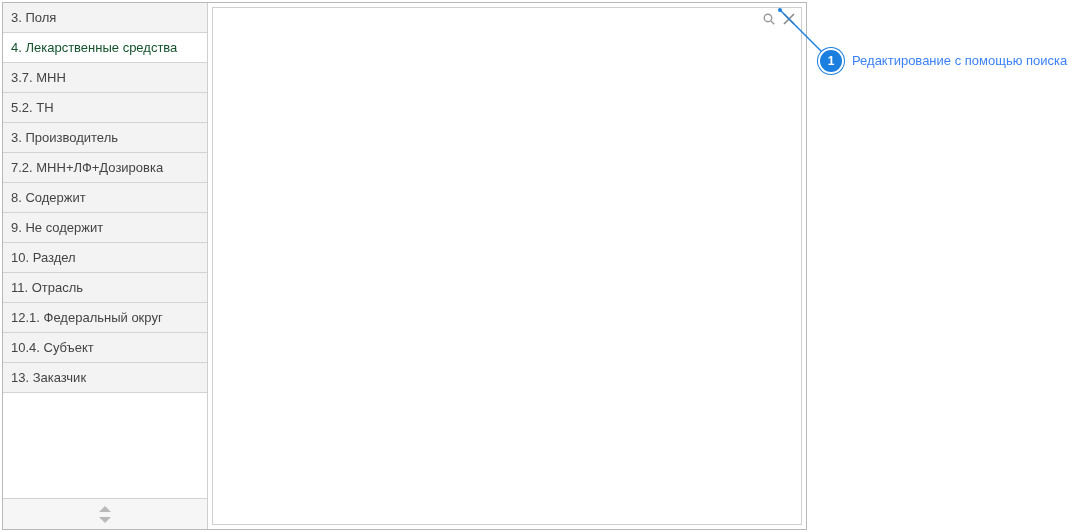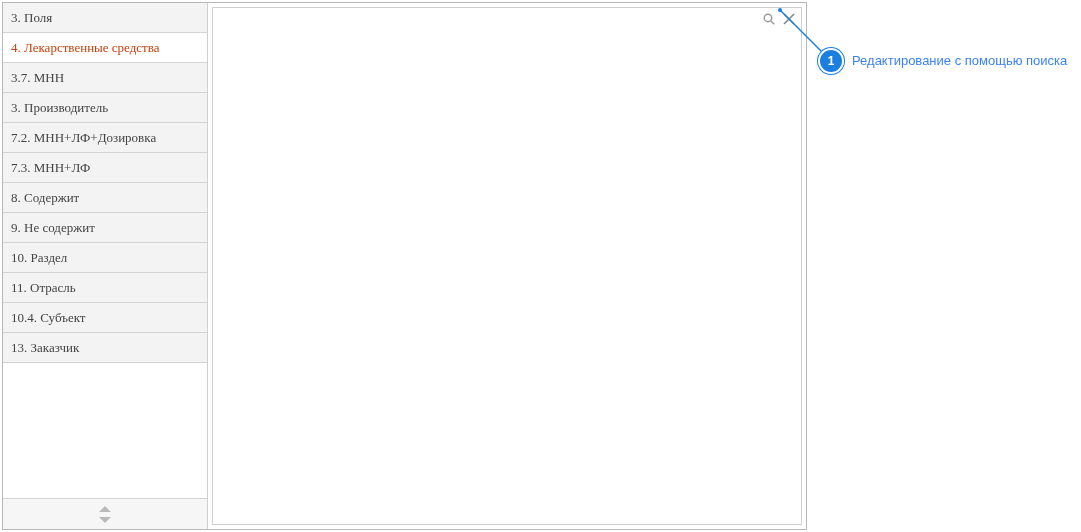--- a/index.html
+++ b/index.html
@@ -1,24 +1,24 @@
 <!DOCTYPE html>
 <html><head>
   <meta charset="utf-8">
   <style>
     * { margin: 0; padding: 0; box-sizing: border-box; }
     body { font-family: "Segoe UI", Tahoma, Verdana, sans-serif; font-size: 13px; background: #ffffff; width: 1081px; height: 532px; position: relative; overflow: hidden; }
 
-    .app { position: absolute; left: 2px; top: 2px; width: 805px; height: 528px; border: 1px solid #b8b8b8; background: #fff; display: flex; font-family: Liberation Serif, serif; }
+    .app { position: absolute; left: 2px; top: 2px; width: 805px; height: 528px; border: 1px solid #b8b8b8; background: #fff; display: flex; }
 
     .sidebar { width: 205px; height: 100%; display: flex; flex-direction: column; border-right: 1px solid #cfcfcf; }
 
     .sidebar-list { flex: 1; overflow: hidden; }
     .sidebar-item { height: 30px; line-height: 30px; padding: 0 8px; color: #444; cursor: pointer; background: #f3f3f3; border-bottom: 1px solid #d3d3d3; white-space: nowrap; overflow: hidden; text-overflow: ellipsis; }
-    .sidebar-item.active { background: #ffffff; color: #c2410c; }
+    .sidebar-item.active { background: #ffffff; color: #14532d; }
 
     .scroller { height: 31px; display: flex; flex-direction: column; align-items: center; justify-content: center; background: #f6f6f6; border-top: 1px solid #d3d3d3; }
     .arrow-up, .arrow-down { width: 0; height: 0; border-left: 6px solid transparent; border-right: 6px solid transparent; cursor: pointer; }
     .arrow-up { border-bottom: 6px solid #b9b9b9; margin-bottom: 5px; }
     .arrow-down { border-top: 6px solid #b9b9b9; }
 
     .content { position: relative; flex: 1; }
     .content-inner { position: absolute; left: 4px; top: 4px; right: 4px; bottom: 4px; border: 1px solid #cfcfcf; background: #fff; }
     .content-toolbar { position: absolute; top: 3px; right: 4px; display: flex; align-items: center; gap: 4px; }
     .icon-btn { width: 16px; height: 16px; display: flex; align-items: center; justify-content: center; cursor: pointer; color: #888; }
@@ -29,27 +29,28 @@
   </style>
 </head>
 <body>
 
 <div class="app">
   <div class="sidebar">
     <div class="sidebar-list">
         <div class="sidebar-item"><span>3. Поля</span></div>
         <div class="sidebar-item active"><span>4. Лекарственные средства</span></div>
         <div class="sidebar-item"><span>3.7. МНН</span></div>
+        <div class="sidebar-item"><span>5.2. ТН</span></div>
         <div class="sidebar-item"><span>3. Производитель</span></div>
         <div class="sidebar-item"><span>7.2. МНН+ЛФ+Дозировка</span></div>
-        <div class="sidebar-item"><span>7.3. МНН+ЛФ</span></div>
         <div class="sidebar-item"><span>8. Содержит</span></div>
         <div class="sidebar-item"><span>9. Не содержит</span></div>
         <div class="sidebar-item"><span>10. Раздел</span></div>
         <div class="sidebar-item"><span>11. Отрасль</span></div>
+        <div class="sidebar-item"><span>12.1. Федеральный округ</span></div>
         <div class="sidebar-item"><span>10.4. Субъект</span></div>
         <div class="sidebar-item"><span>13. Заказчик</span></div>
       </div>
     <div class="scroller">
       <div class="arrow-up"></div>
       <div class="arrow-down"></div>
     </div>
   </div>
 
   <div class="content">

